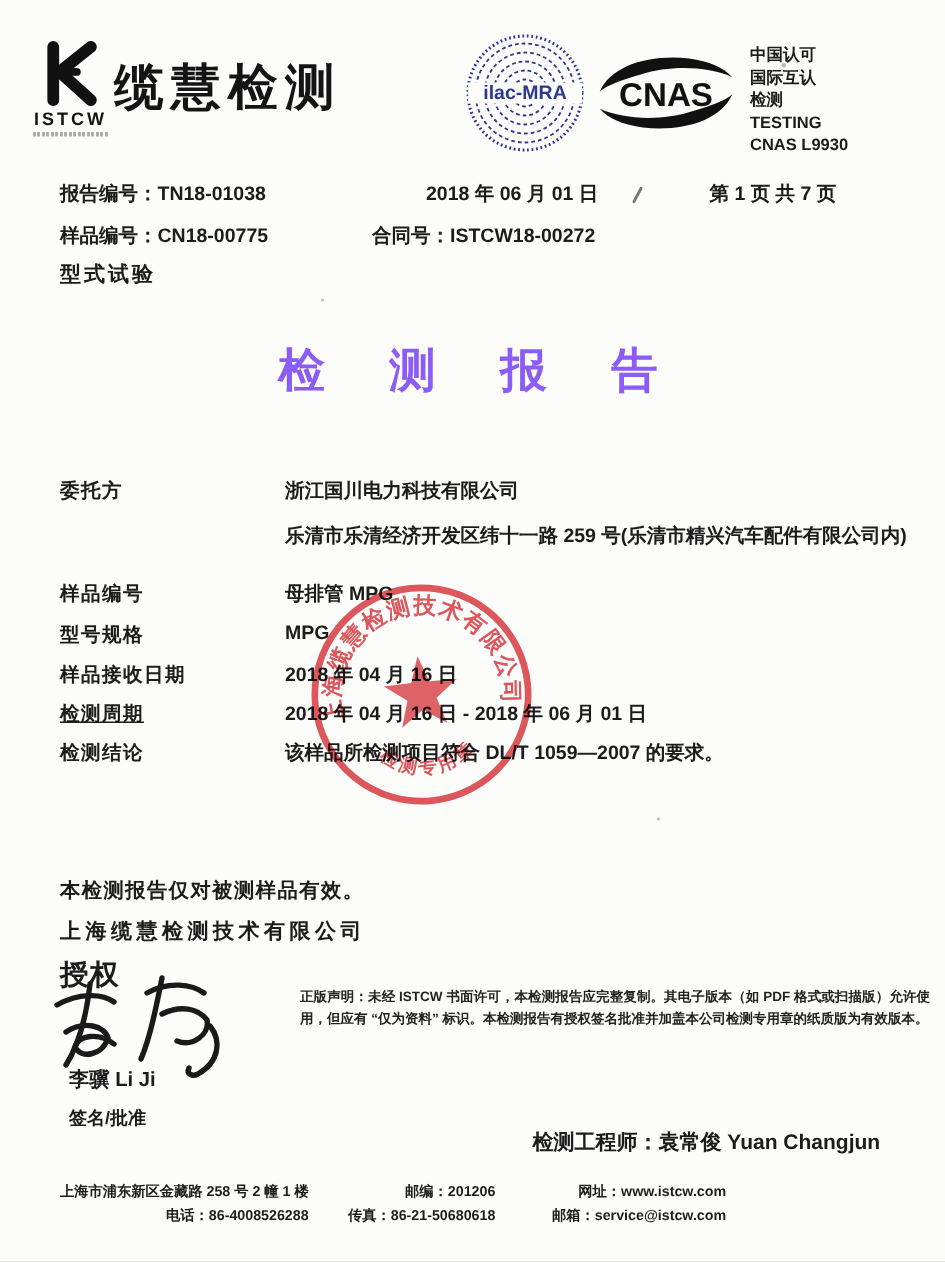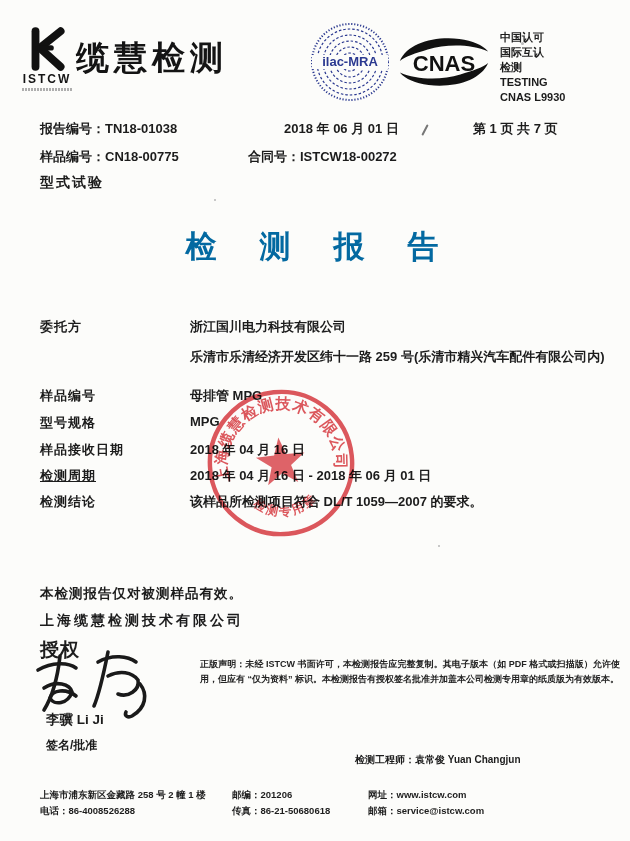--- a/index.html
+++ b/index.html
@@ -12,36 +12,36 @@
   
   .brand-cn{left:76px;top:36px;font-size:33px;font-weight:bold;letter-spacing:5px;color:#141414;}
   .istcw-word{left:18px;top:72px;width:58px;text-align:center;font-size:12px;font-weight:bold;letter-spacing:2px;color:#141414;}
   .istcw-micro{left:22px;top:88px;width:50px;height:3px;background:repeating-linear-gradient(90deg,#9a9a9a 0 2px,transparent 2px 3px);opacity:.8;}
   .accr{left:500px;top:30px;font-size:11px;font-weight:bold;line-height:15px;color:#1b1b1b;}
   
   .meta{font-size:13px;font-weight:bold;white-space:nowrap;}
   .test-type{left:40px;top:174px;font-size:14px;font-weight:bold;letter-spacing:2px;}
   
   .title{left:0;top:226px;width:100%;text-align:center;font-family:"Liberation Serif",serif;
-         font-size:31px;font-weight:bold;letter-spacing:6px;color:#0369a1;}
+         font-size:31px;font-weight:bold;letter-spacing:6px;color:#8b5cf6;}
   
   .flabel{left:40px;font-size:13px;font-weight:bold;letter-spacing:1px;white-space:nowrap;}
   .fvalue{left:168px;font-size:13px;font-weight:bold;white-space:nowrap;margin-left:22px;}
   
   .stamp{left:202px;top:384px;width:158px;height:158px;mix-blend-mode:multiply;opacity:.85;}
   
   .validity1{left:40px;top:585px;font-size:13.5px;font-weight:bold;letter-spacing:1px;}
   .validity2{left:40px;top:612px;font-size:14px;font-weight:bold;letter-spacing:3px;}
   .validity3{left:40px;top:637px;font-size:19px;font-weight:bold;letter-spacing:1px;}
   .signame{left:46px;top:711px;font-size:13.5px;font-weight:bold;}
   .signlabel{left:46px;top:737px;font-size:12px;font-weight:bold;}
   .disclaimer{left:200px;top:657px;width:420px;font-size:9px;font-weight:bold;line-height:1.62;color:#232323;text-align:justify;}
-  .engineer{left:355px;top:753px;font-size:10px;font-weight:bold;white-space:nowrap;}
+  .engineer{left:355px;top:753px;font-size:14px;font-weight:bold;white-space:nowrap;}
   
-  .foot{font-size:9.5px;font-weight:bold;line-height:16px;color:#1d1d1d;white-space:nowrap;}
+  .foot{font-size:9.5px;font-weight:bold;line-height:16px;color:#1d1d1d;white-space:nowrap;text-align:right;}
   .slash{left:424px;top:124px;width:2px;height:12px;background:#555;transform:rotate(28deg);border-radius:1px;opacity:.8;}
   .speck{background:#b7b7b7;border-radius:50%;}
 </style>
 </head>
 <body>
 
 <div class="page">
 
   <svg class="abs" style="left:24px;top:26px;" width="46" height="46" viewBox="0 0 40 44">
     <path d="M9,5 L9,39" stroke="#111" stroke-width="7.5" stroke-linecap="round" fill="none"></path>

